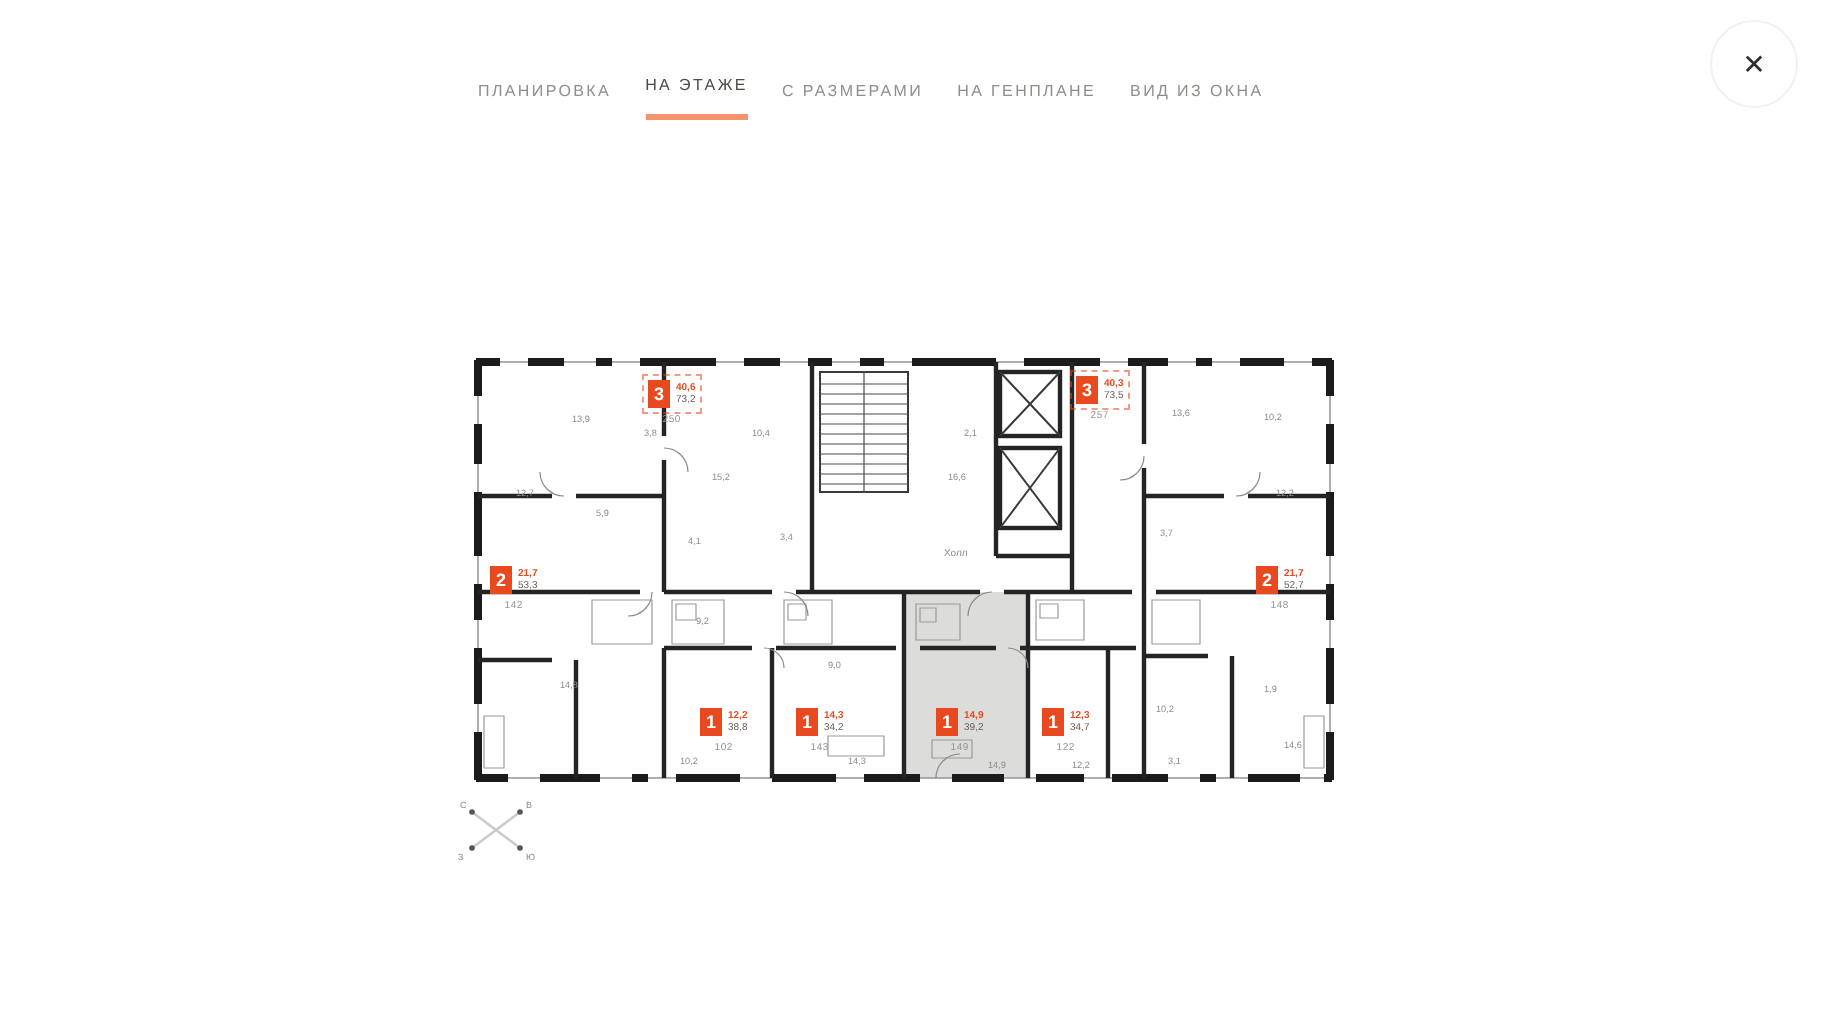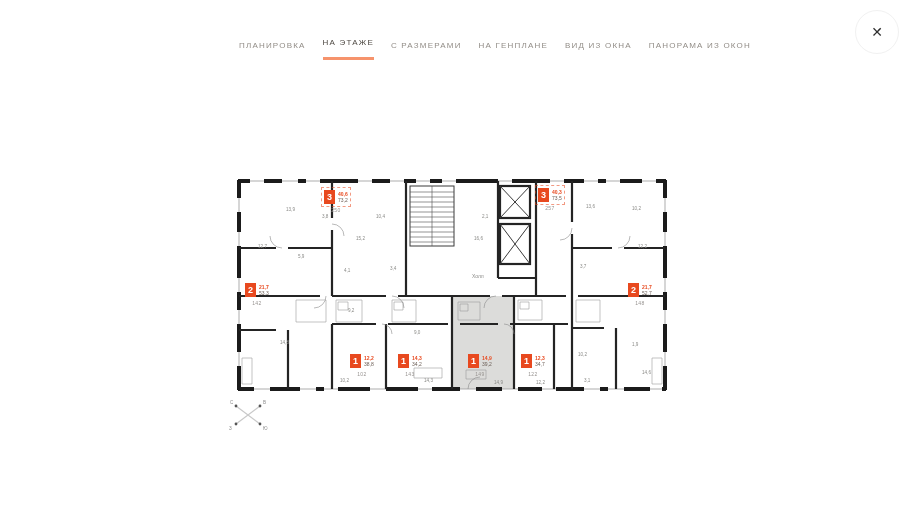--- a/index.html
+++ b/index.html
@@ -61,21 +61,20 @@
 </style>
 </head>
 <body>
 
 <nav class="tabs">
     <div class="tab">ПЛАНИРОВКА</div>
     <div class="tab active">НА ЭТАЖЕ</div>
     <div class="tab">С РАЗМЕРАМИ</div>
     <div class="tab">НА ГЕНПЛАНЕ</div>
     <div class="tab">ВИД ИЗ ОКНА</div>
-    <div class="tab">ПАНОРАМА ИЗ ОКОН</div>
   </nav>
 
 <div class="close-btn">
   <span>✕</span>
 </div>
 
 <div class="plan">
   <svg id="plan-svg" width="432" height="214" viewBox="0 0 432 214">
 
     <rect class="selected-unit" x="216" y="118" width="62" height="93"></rect>

